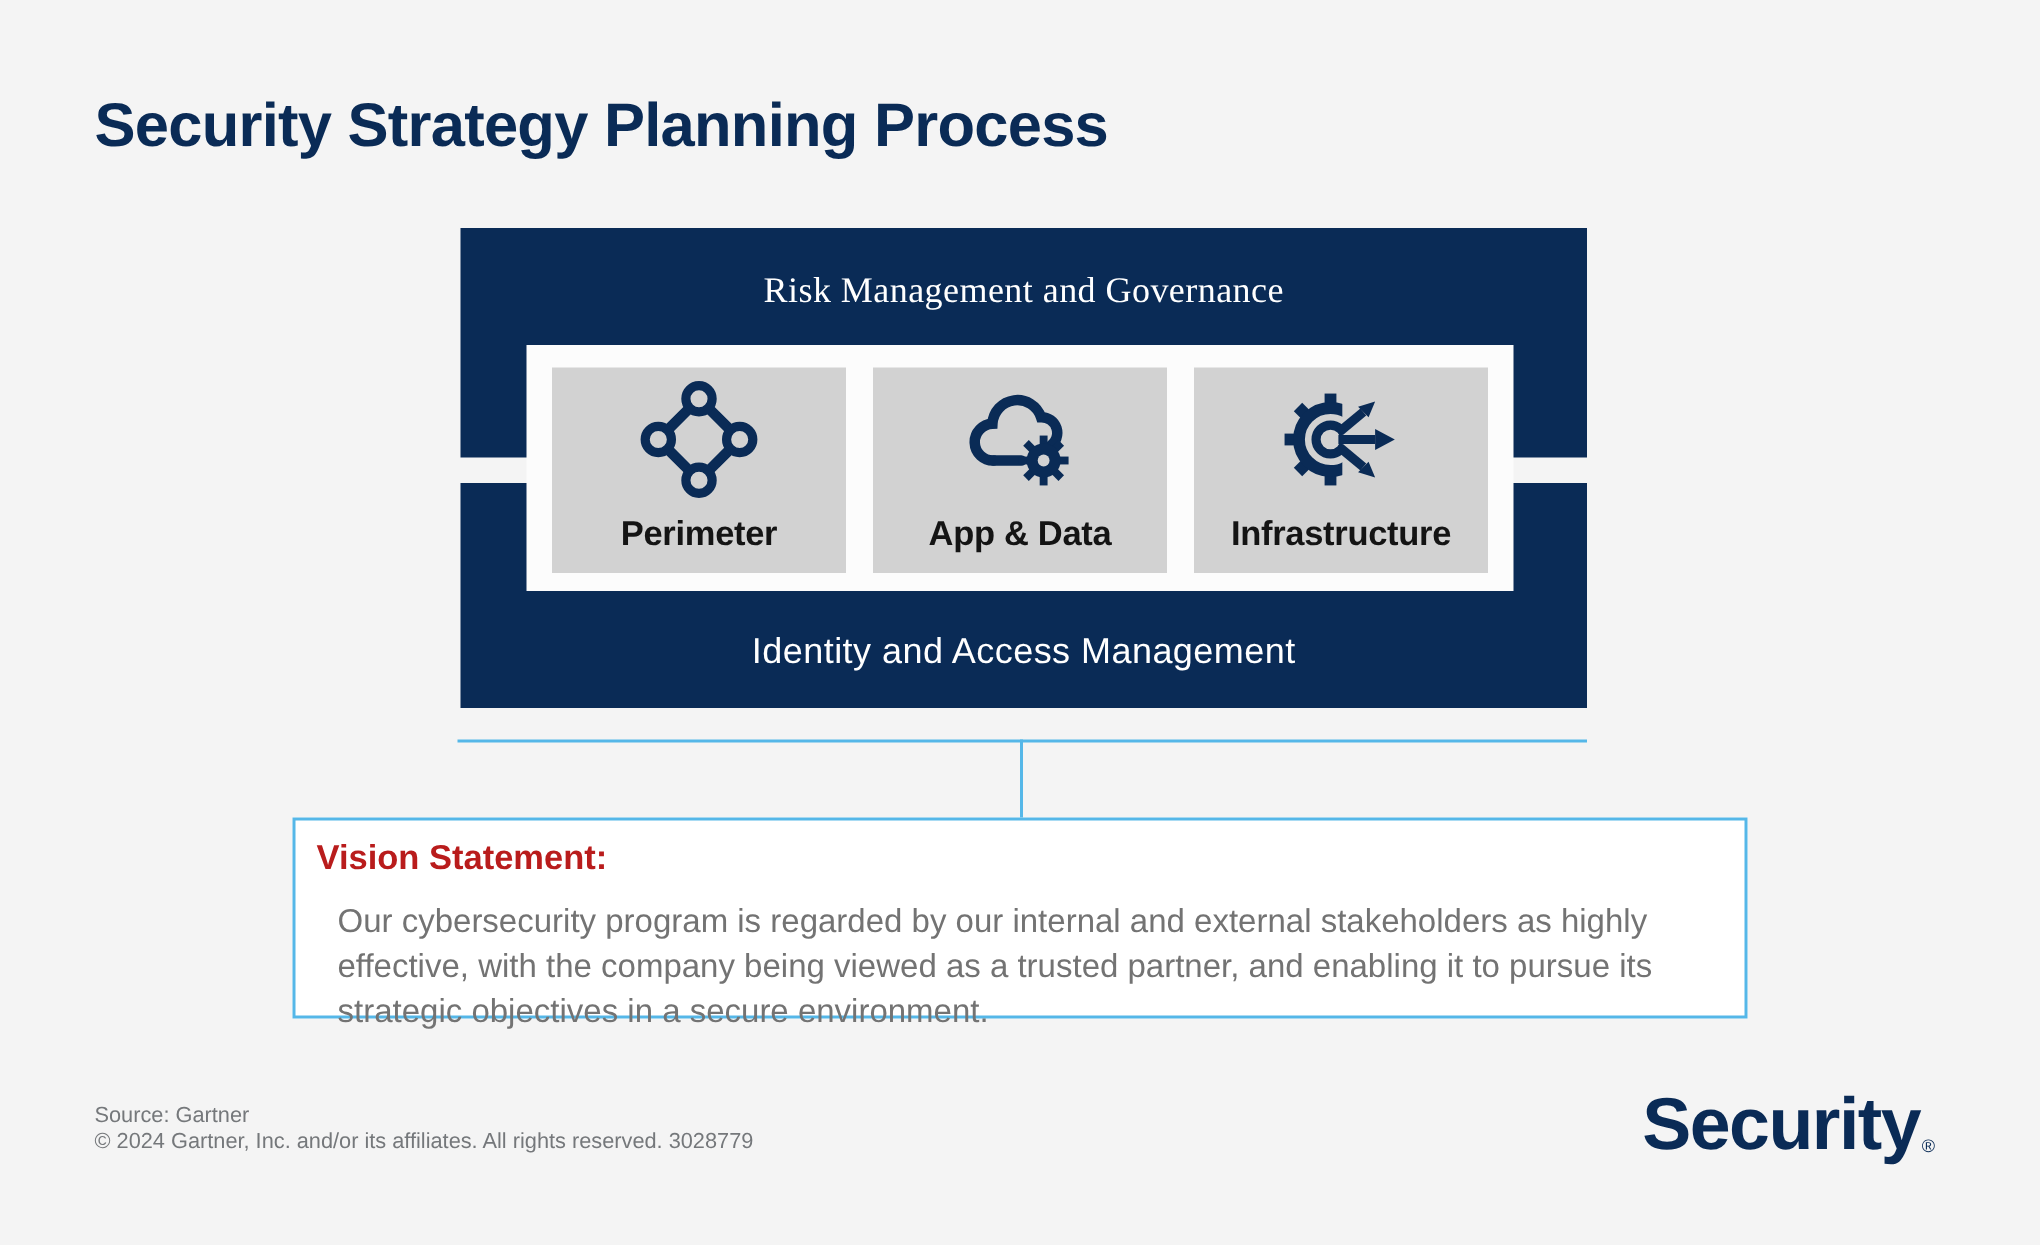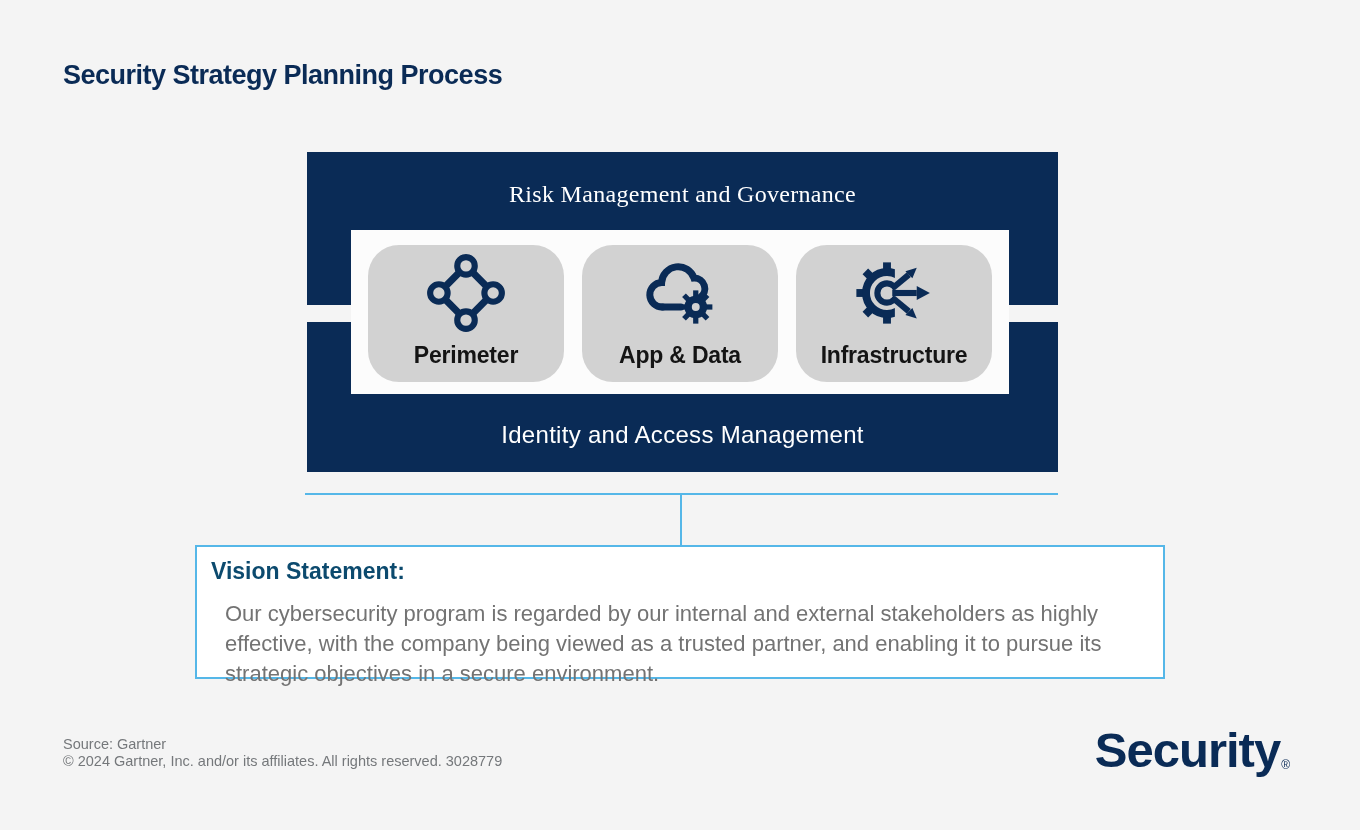--- a/index.html
+++ b/index.html
@@ -9,21 +9,21 @@
   }
   .canvas{
     position:relative;
     width:1360px;height:830px;
     background:#f4f4f4;
     overflow:hidden;
     margin:0 auto;
   }
   .page-title{
     position:absolute;left:63px;top:60px;
-    font-size:27px;font-weight:700;letter-spacing:-0.5px;
+    font-size:41px;font-weight:700;letter-spacing:-0.5px;
     color:#0a2b56;margin:0;
   }
   
   .band{
     position:absolute;left:307px;width:751px;
     background:#0a2b56;
   }
   .band-top{top:152px;height:153px;}
   .band-bottom{top:322px;height:150px;}
   .band-label{
@@ -39,21 +39,20 @@
     width:658px;height:164px;
     background:#fcfcfc;
     display:flex;justify-content:center;align-items:flex-start;
     gap:18px;padding-top:15px;box-sizing:border-box;
   }
   .layer{
     position:relative;
     width:196px;height:137px;
     background:#d2d2d2;
     text-align:center;
-    border-radius:31px;
   }
   .layer svg{display:block;margin:6px auto 0;}
   .layer-label{
     position:absolute;left:0;bottom:13px;width:100%;
     font-size:23px;font-weight:700;color:#141414;letter-spacing:-0.2px;
   }
   
   .connector-h{
     position:absolute;left:305px;top:493px;
     width:753px;height:2px;background:#55b7e8;
@@ -63,21 +62,21 @@
     width:2px;height:53px;background:#55b7e8;
   }
   
   .vision-box{
     position:absolute;left:195px;top:545px;
     width:970px;height:134px;box-sizing:border-box;
     background:#ffffff;border:2px solid #55b7e8;
     padding:11px 16px 0 14px;
   }
   .vision-heading{
-    font-size:23px;font-weight:700;color:#0c4a6e;margin:0 0 1px 0;
+    font-size:23px;font-weight:700;color:#b91c1c;margin:0 0 1px 0;
   }
   .vision-body{
     font-size:22px;font-weight:400;color:#737373;
     line-height:30px;margin:14px;
   }
   
   .source-block{
     position:absolute;left:63px;top:736px;
     font-size:14.5px;color:#75787b;line-height:17px;
   }

